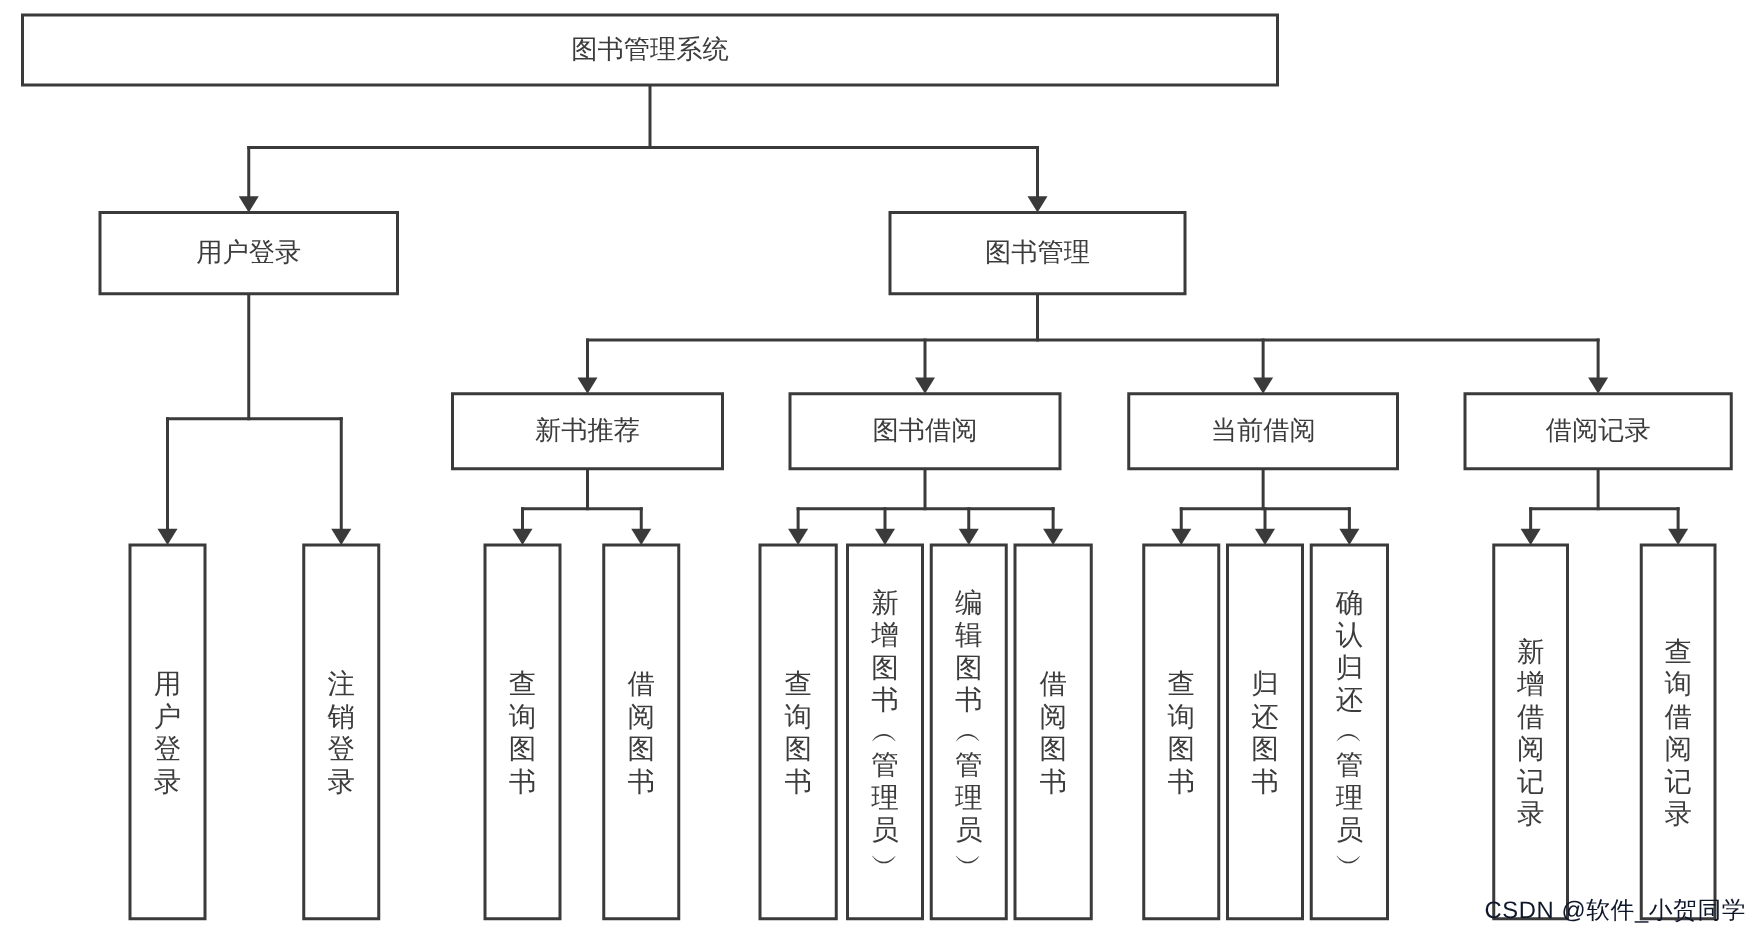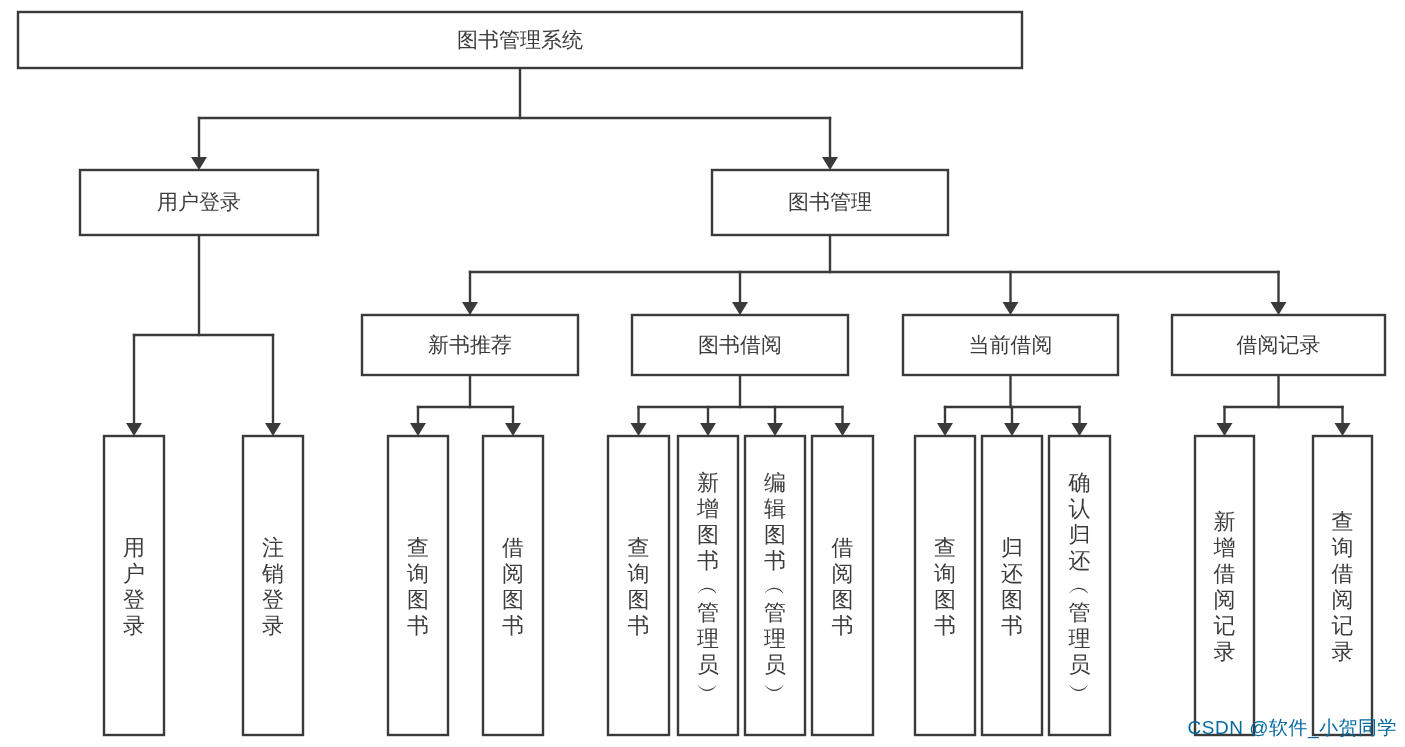--- a/index.html
+++ b/index.html
@@ -17,21 +17,21 @@
     font-size:21px;fill:#3c3c3c;text-anchor:middle;
     dominant-baseline:middle;
   }
   .vlabel{
     font-family:"Liberation Sans","DejaVu Sans",sans-serif;
     font-size:22px;fill:#3c3c3c;text-anchor:middle;
   }
   .watermark{
     position:absolute;right:8px;bottom:6px;
     font-family:"Liberation Sans","DejaVu Sans",sans-serif;
-    font-size:19px;color:#0369a1;white-space:nowrap;
+    font-size:19px;color:#0f172a;white-space:nowrap;
     letter-spacing:0.5px;pointer-events:none;
   }
 </style>
 </head>
 <body>
 
 <svg id="diagram" viewBox="0 0 1405 747">
   <g id="connectors">
       <line x1="520" y1="68" x2="520" y2="118" class="conn"></line>
       <line x1="199" y1="118" x2="830" y2="118" class="conn"></line>

